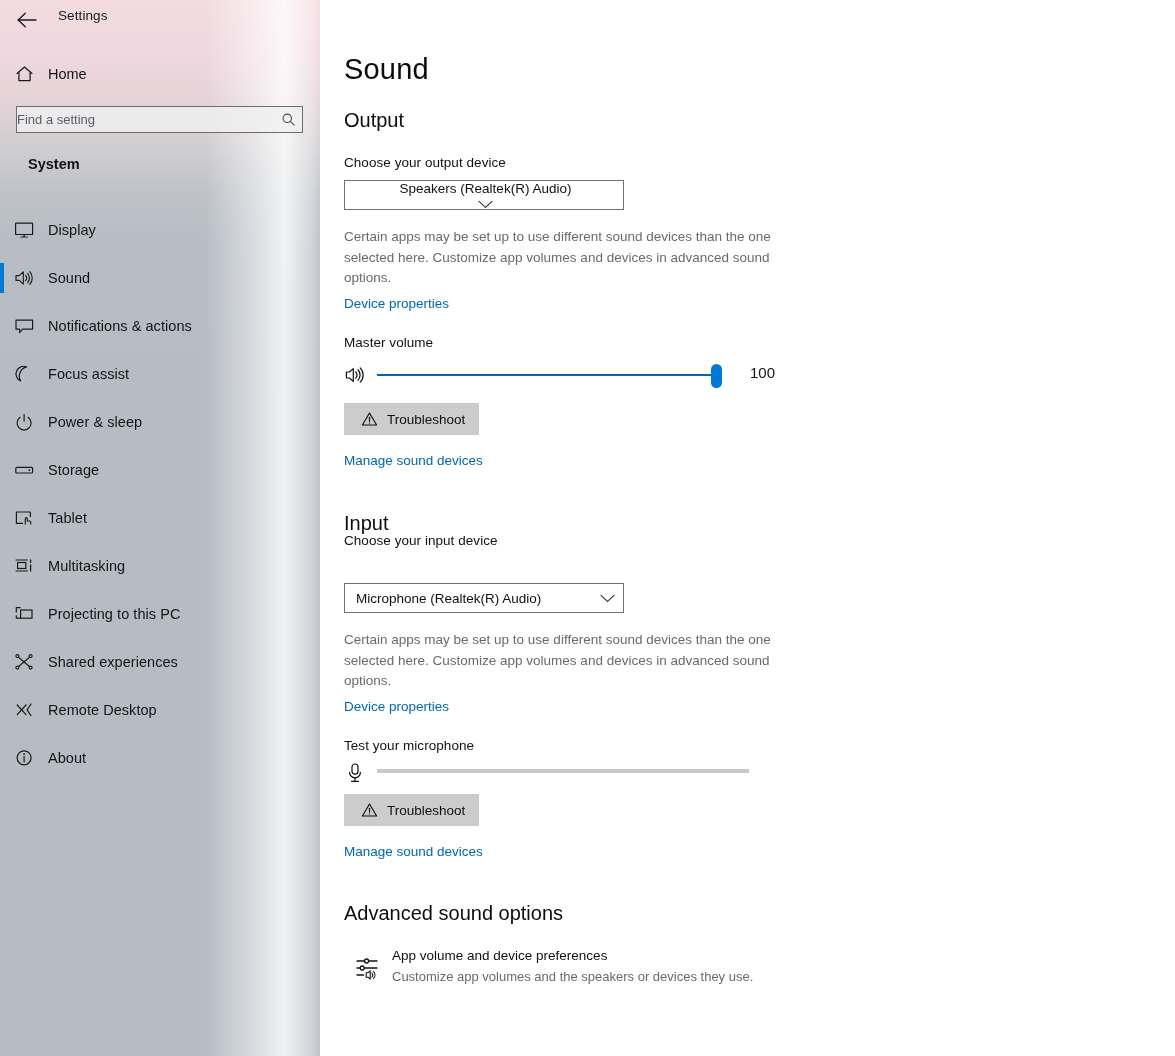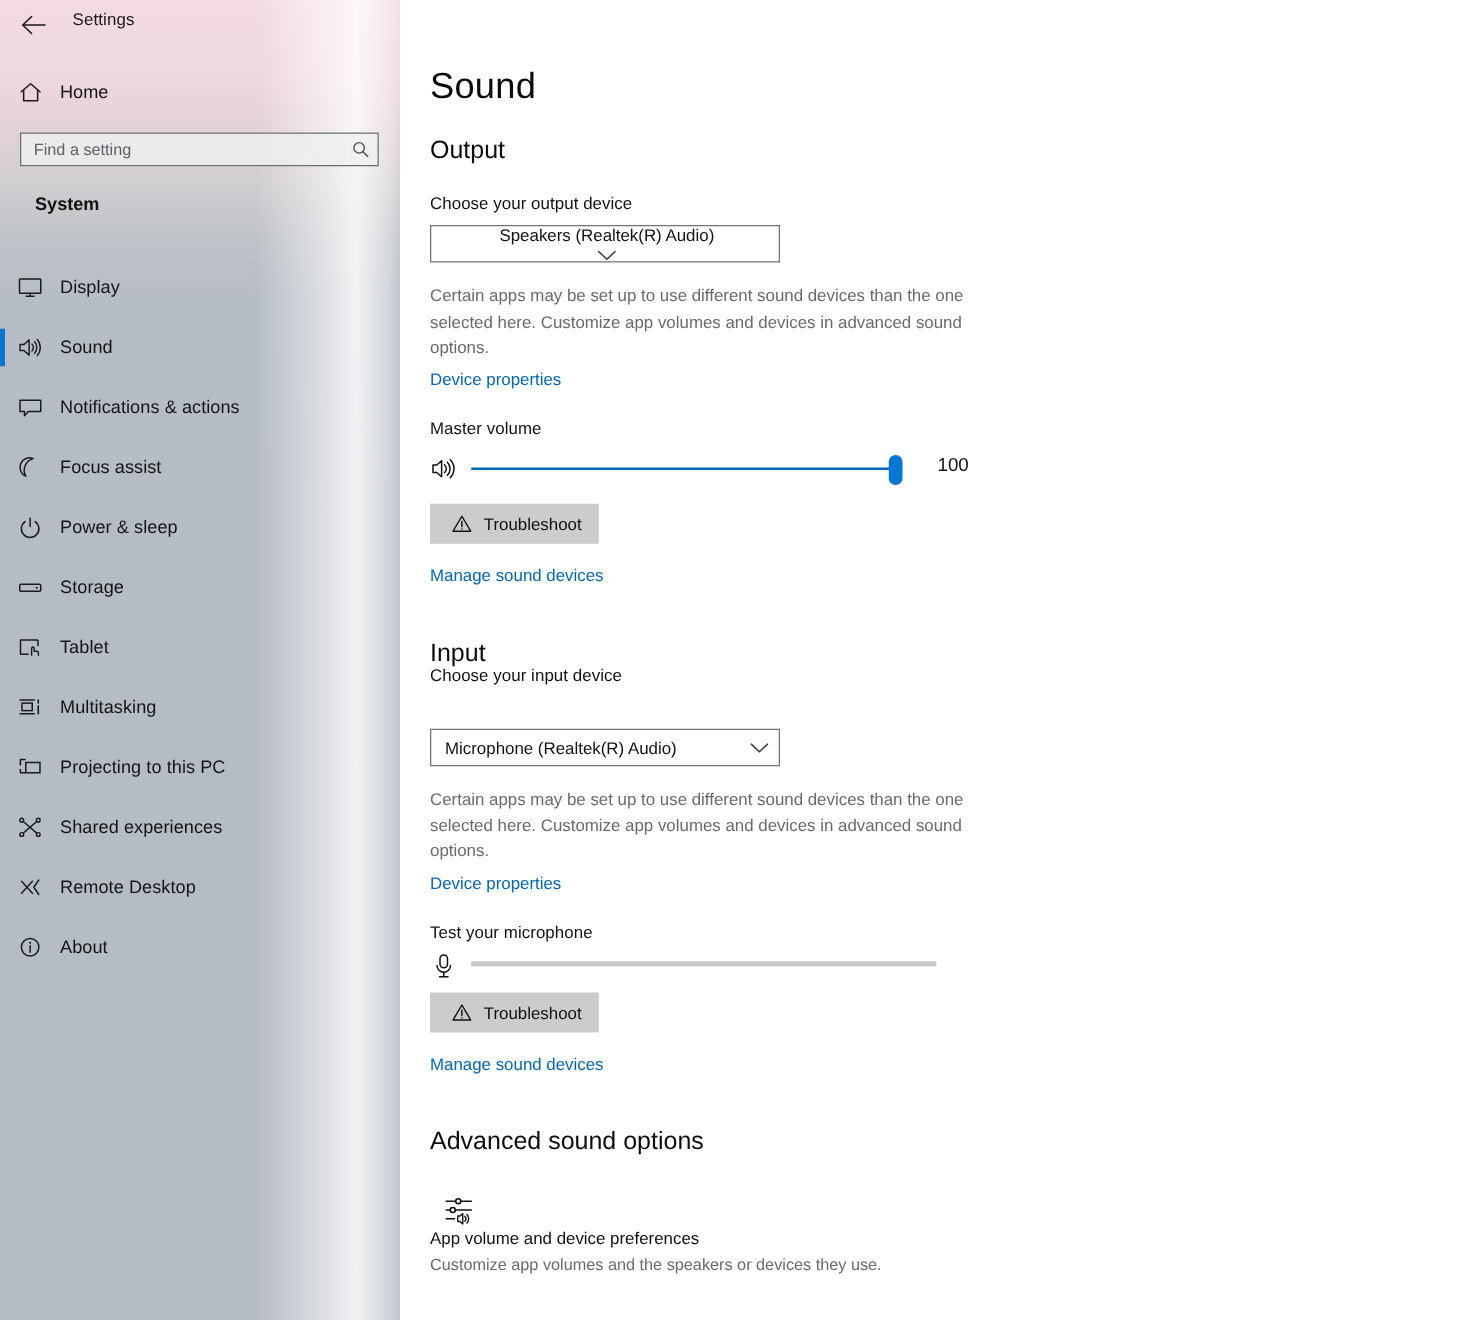--- a/index.html
+++ b/index.html
@@ -59,21 +59,21 @@
   .search-wrap {
     position: absolute; left: 16px; top: 106px;
     width: 287px; height: 27px;
     border: 1px solid #6b6d70;
     background: rgba(239,240,241,0.80);
     display: flex; align-items: center;
   }
   .search-input {
     border: 0; background: transparent; outline: none;
     flex: 1; height: 100%;
-    padding: 0 6px 0 10px;
+    padding: 0 6px 0 0;
     font-family: "Liberation Sans", sans-serif;
     font-size: 13px; color: #4d4f52;
   }
   .search-input::placeholder { color: #5d6063; opacity: 1; }
   .search-btn {
     width: 28px; height: 25px; border: 0; background: transparent;
     display: flex; align-items: center; justify-content: center; cursor: pointer;
   }
 
   .sb-group-title {
@@ -459,21 +459,21 @@
           <circle cx="8.5" cy="12.1" r="0.6" fill="#101010"></circle>
         </svg>
       </span>
       <span>Troubleshoot</span>
     </button>
 
     <a class="link" style="top:844px;">Manage sound devices</a>
 
     <div class="sec-head" style="top:902px;">Advanced sound options</div>
 
-    <div class="adv-row" style="top:946px;flex-direction:column;">
+    <div class="adv-row" style="top:946px;">
       <span class="adv-ico">
         <svg width="26" height="26" viewBox="0 0 26 26">
           <line x1="2" y1="6" x2="9" y2="6" stroke="#101010" stroke-width="1.3" stroke-linecap="round"></line>
           <line x1="14.2" y1="6" x2="22" y2="6" stroke="#101010" stroke-width="1.3" stroke-linecap="round"></line>
           <circle cx="11.6" cy="6" r="2" fill="none" stroke="#101010" stroke-width="1.3"></circle>
           <line x1="2" y1="13" x2="4.6" y2="13" stroke="#101010" stroke-width="1.3" stroke-linecap="round"></line>
           <line x1="9.8" y1="13" x2="22" y2="13" stroke="#101010" stroke-width="1.3" stroke-linecap="round"></line>
           <circle cx="7.2" cy="13" r="2" fill="none" stroke="#101010" stroke-width="1.3"></circle>
           <line x1="2" y1="20" x2="8.6" y2="20" stroke="#101010" stroke-width="1.3" stroke-linecap="round"></line>
           <path d="M11.2 17.8 H12.9 L15.2 15.9 V24.1 L12.9 22.2 H11.2 Z" fill="none" stroke="#101010" stroke-width="1.1" stroke-linejoin="round"></path>

